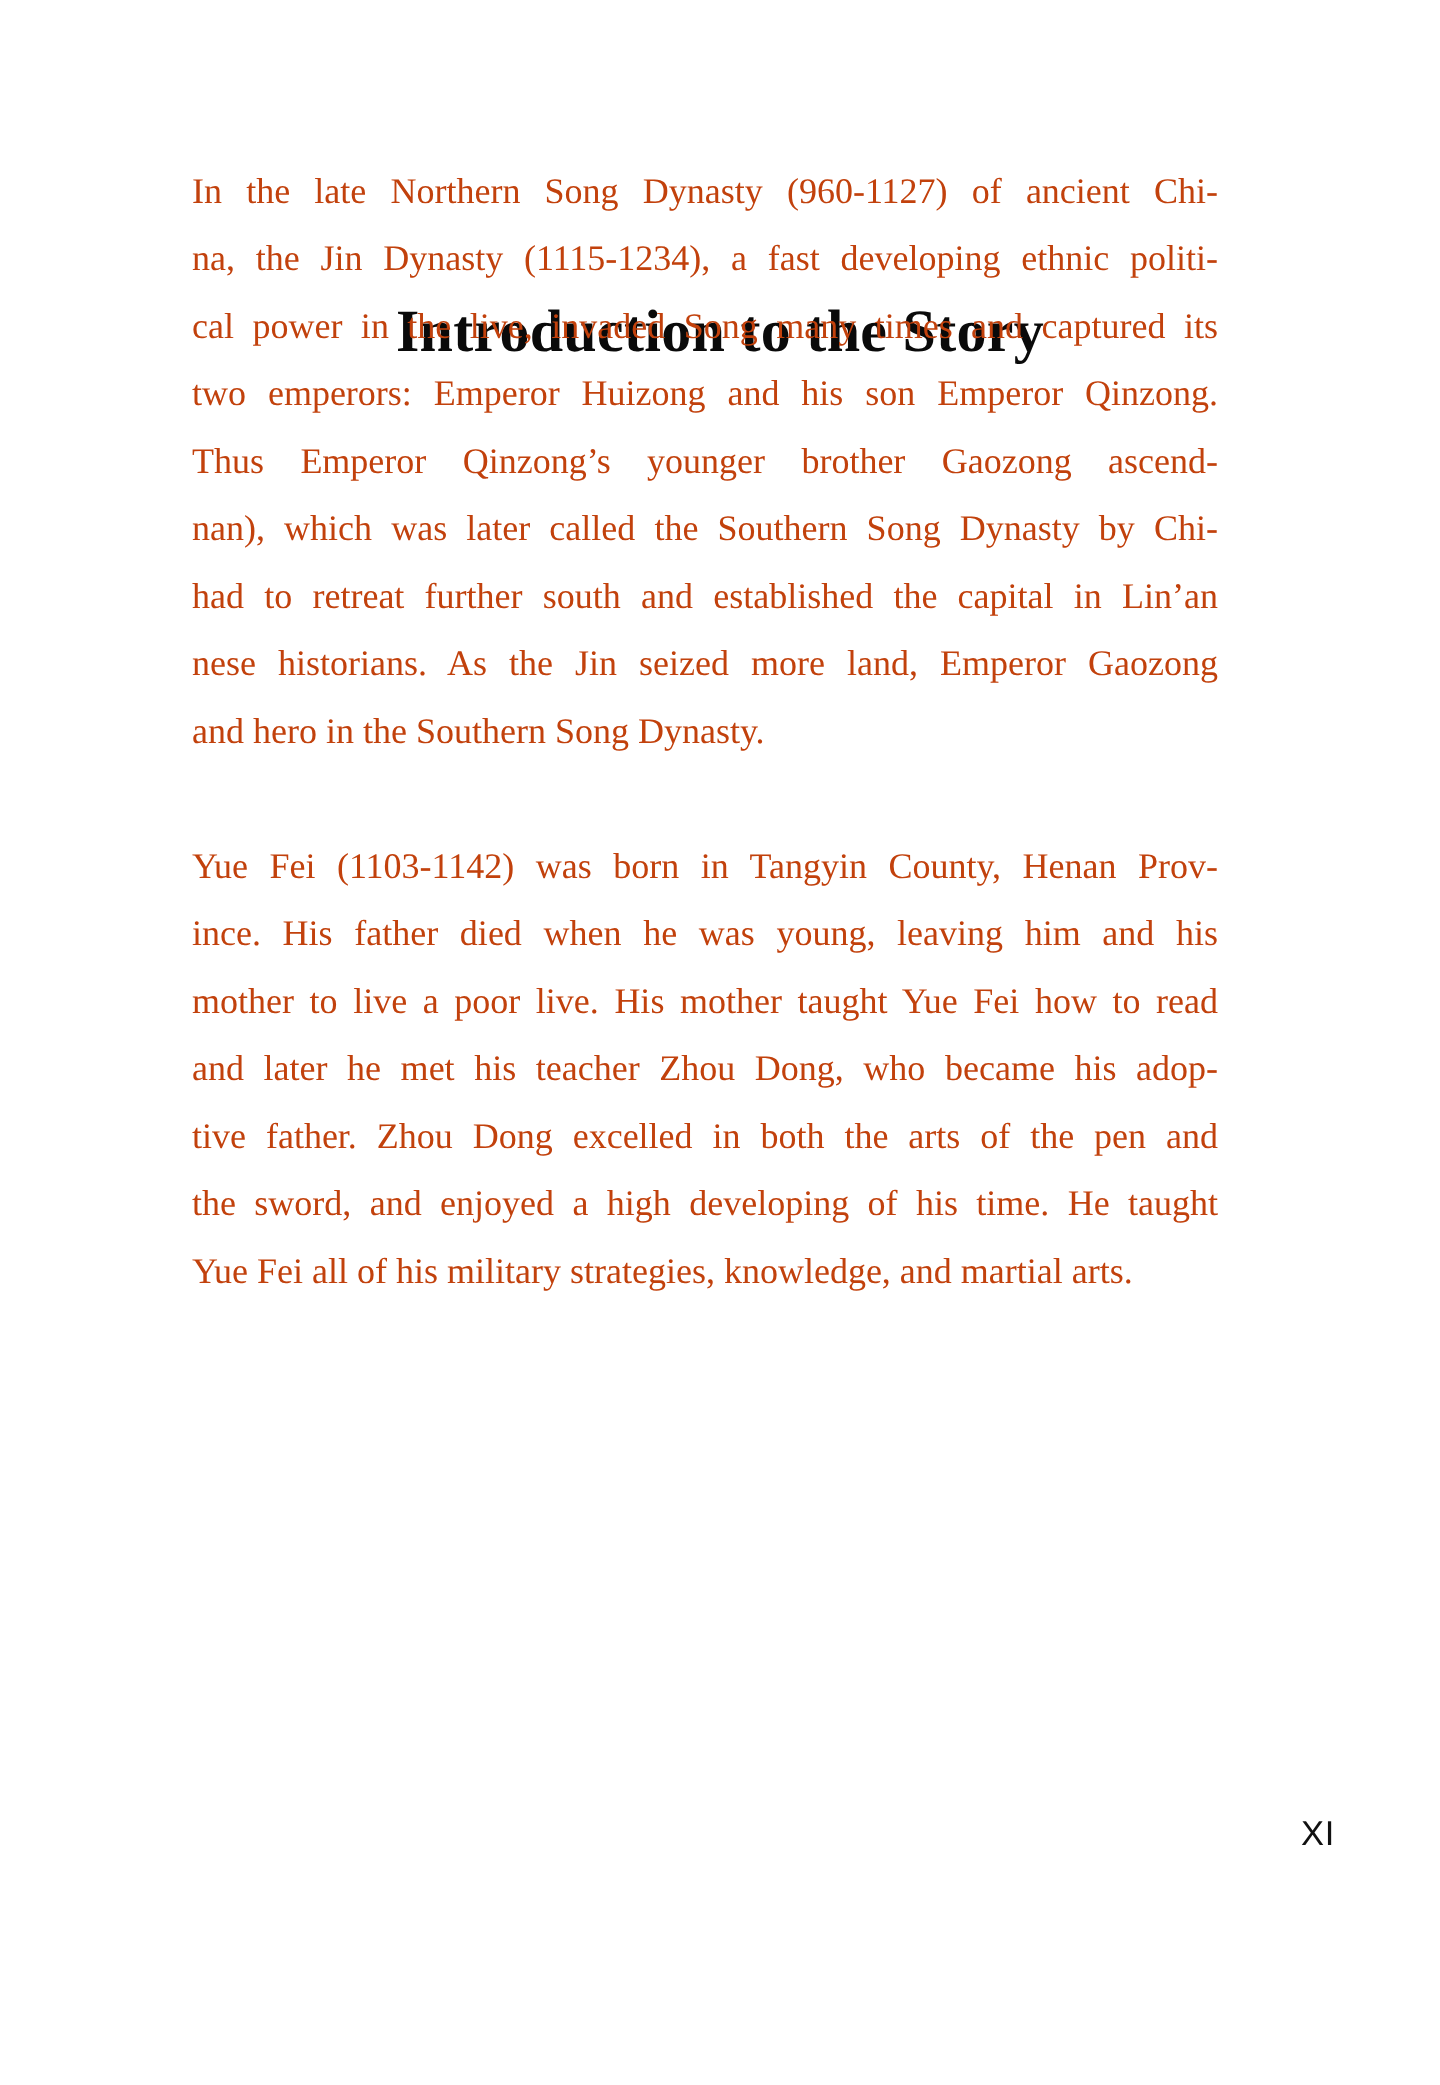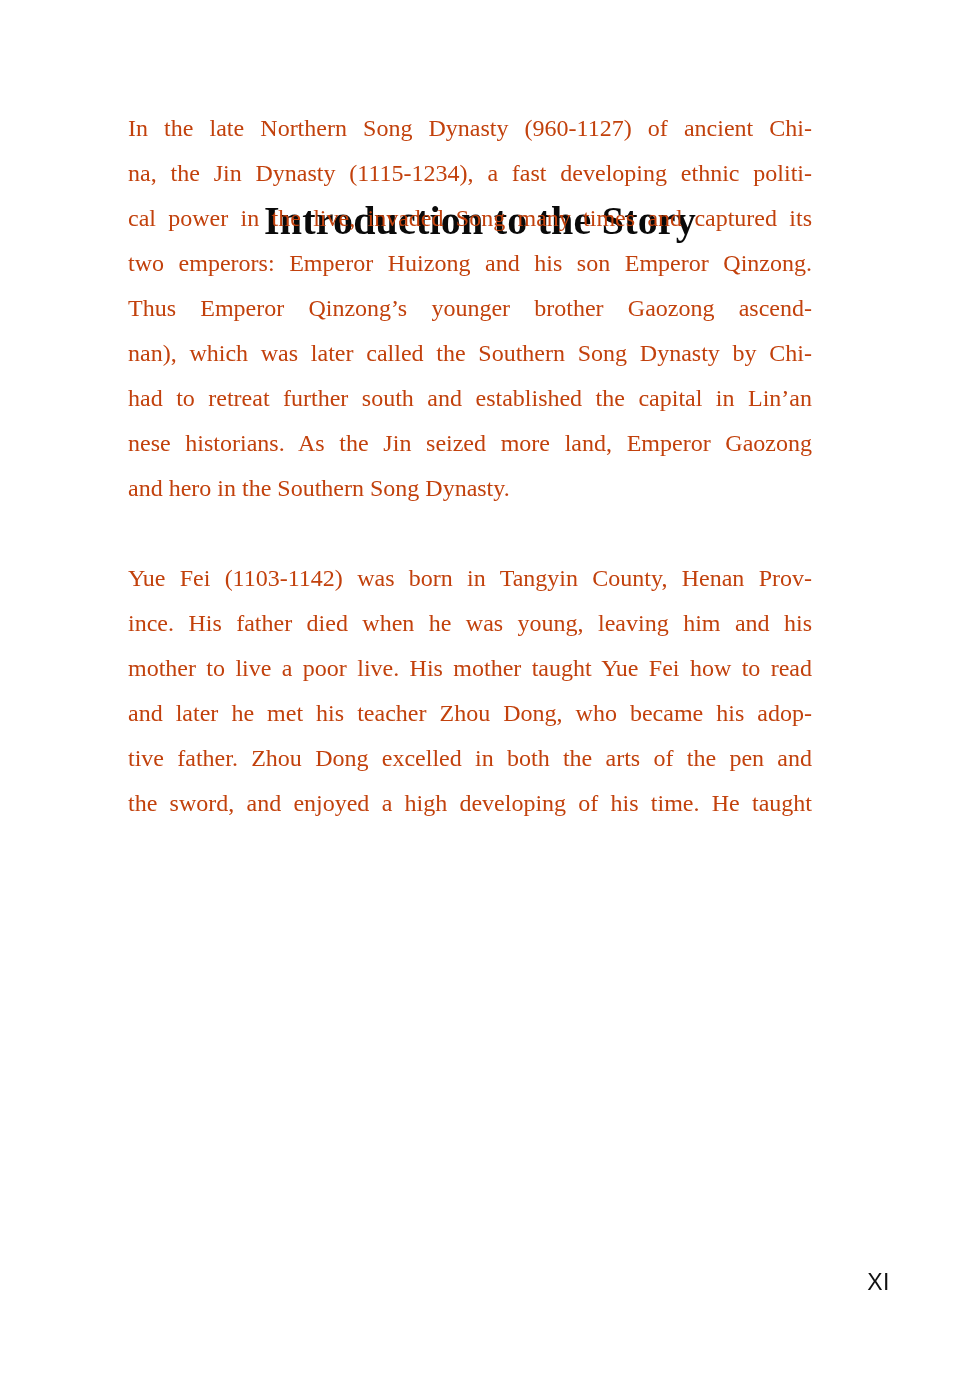--- a/index.html
+++ b/index.html
@@ -61,21 +61,21 @@
     text-align: justify;
     text-align-last: justify;
     white-space: pre-wrap;
   }
   .ln.last {
     text-align-last: left;
   }
   .folio {
     position: absolute;
     left: 0;
-    top: 1268px;
+    top: 1208px;
     width: 890px;
     text-align: right;
     font-family: "Liberation Sans", "DejaVu Sans", sans-serif;
     font-size: 23px;
     line-height: 28px;
     color: #111111;
     letter-spacing: 0.5px;
   }
 </style>
 </head>
@@ -100,20 +100,21 @@
         <span class="ln last">and hero in the Southern Song Dynasty.</span>
       </p>
 
       <p class="para">
         <span class="ln">Yue Fei (1103-1142) was born in Tangyin County, Henan Prov-</span>
         <span class="ln">ince. His father died when he was young, leaving him and his</span>
         <span class="ln">mother to live a poor live. His mother taught Yue Fei how to read</span>
         <span class="ln">and later he met his teacher Zhou Dong, who became his adop-</span>
         <span class="ln">tive father. Zhou Dong excelled in both the arts of the pen and</span>
         <span class="ln">the sword, and enjoyed a high developing of his time. He taught</span>
+        <span class="ln last">Yue Fei all of his military strategies, knowledge, and martial arts.</span>
       </p>
 
     </div>
   </div>
 
   <div class="folio">XI</div>
 
 </div>
 
 </body></html>

